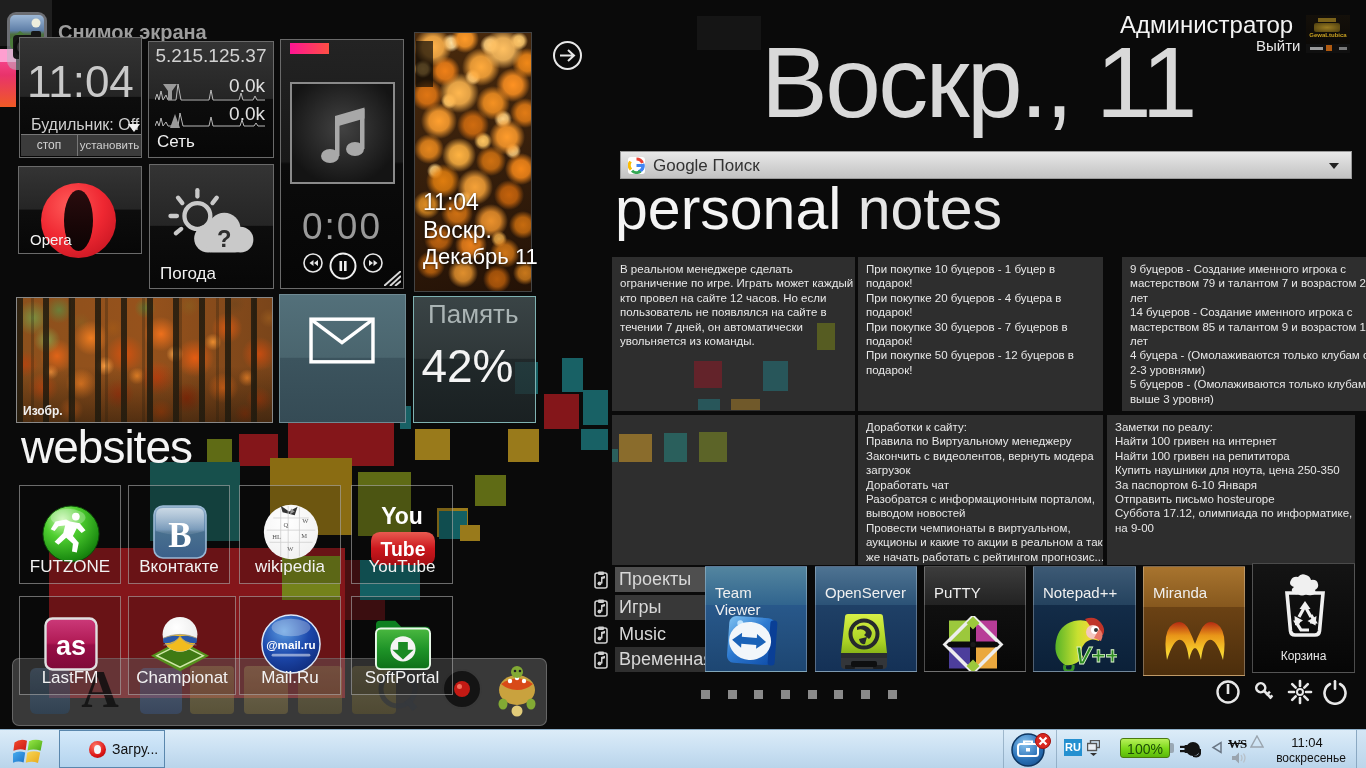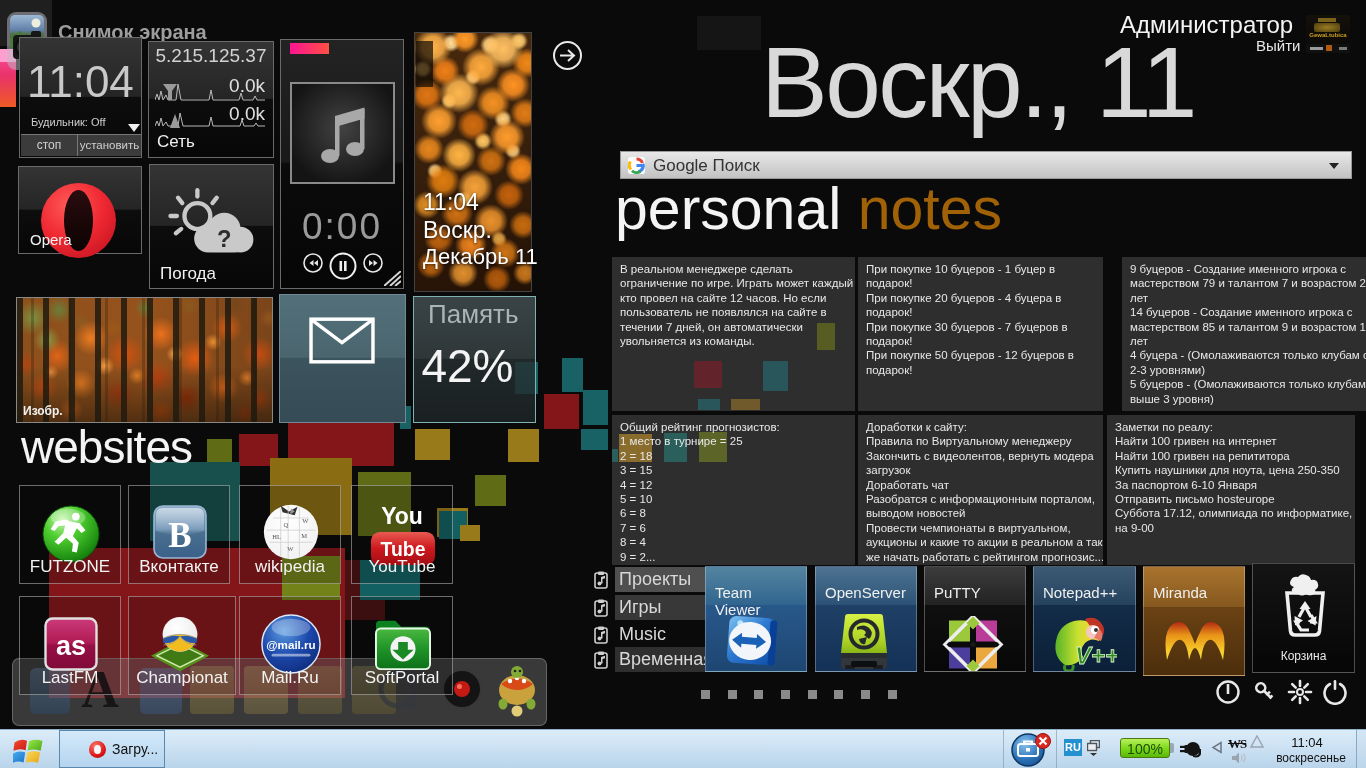--- a/index.html
+++ b/index.html
@@ -66,21 +66,21 @@
       <rect x="25" y="20" width="10" height="7" rx="2"></rect>
     </g>
  <circle cx="18" cy="36" r="10" fill="#0d0d0d"></circle>
     <circle cx="18" cy="36" r="7" fill="#303030"></circle>
     <circle cx="18" cy="36" r="4" fill="#111"></circle>
  <circle cx="15" cy="32" r="2" fill="#666"></circle>
 </svg>
 
 <div class="tile" style="left:19px;top:37px;width:123px;height:121px;">
   <div class="abs" style="left:7px;top:19px;color:#c9c9c9;font-size:44px;">11:04</div>
-  <div class="abs" style="left:11px;top:78px;color:#cfcfcf;font-size:11px;">Будильник: Off</div>
+  <div class="abs" style="left:11px;top:78px;color:#cfcfcf;font-size:16px;">Будильник: Off</div>
   <div class="abs" style="left:108px;top:86px;width:0;height:0;border-left:6px solid transparent;border-right:6px solid transparent;border-top:8px solid #f0f0f0;"></div>
   <div class="abs" style="left:1px;bottom:1px;width:56px;height:21px;background:#3b3b3b;border-top:1px solid #777;border-right:1px solid #777;color:#d0d0d0;font-size:12px;text-align:center;line-height:21px;">стоп</div>
   <div class="abs" style="left:58px;bottom:1px;width:63px;height:21px;background:#3b3b3b;border-top:1px solid #777;color:#d0d0d0;font-size:11.5px;text-align:center;line-height:21px;">установить</div>
 </div>
 
 <div class="tile" style="left:148px;top:41px;width:126px;height:117px;">
   <div class="abs" style="left:0;top:3px;width:100%;text-align:center;color:#d2d2d2;font-size:19px;">5.215.125.37</div>
   <svg class="abs" style="left:6px;top:38px;" width="112" height="24" viewBox="0 0 112 24">
     <path d="M0 20 l2 -6 l2 6 l2 -9 l2 9 l3 -5 l2 5 h8 l2 -16 l3 16 h28 l2 -10 l2 10 h26 l2 -7 l2 7 h10 l2 -4 l2 4 h8" stroke="#b8b8b8" fill="none" stroke-width="1"></path>
     <path d="M8 4 h14 l-5 7 v9 h-4 v-9 z" fill="#9a9a9a"></path>
@@ -389,42 +389,41 @@
     <path d="M8.5 2 a6.5 6.5 0 0 1 6 4" stroke="#ea4335" stroke-width="3" fill="none"></path>
     <path d="M14.8 7 a6.5 6.5 0 0 1 -1.5 6.5" stroke="#4285f4" stroke-width="3" fill="none"></path>
     <path d="M12.5 14.2 a6.5 6.5 0 0 1 -8.5 -0.5" stroke="#34a853" stroke-width="3" fill="none"></path>
     <path d="M3 12.5 a6.5 6.5 0 0 1 -0.5 -8" stroke="#fbbc05" stroke-width="3" fill="none"></path>
     <rect x="8.5" y="7" width="7" height="3" fill="#4285f4"></rect>
   </svg>
   <div class="abs" style="left:32px;top:4px;color:#333;font-size:17px;">Google Поиск</div>
   <div class="abs" style="right:12px;top:11px;width:0;height:0;border-left:5px solid transparent;border-right:5px solid transparent;border-top:6px solid #222;"></div>
 </div>
 
-<div class="abs" style="left:615px;top:175px;font-size:59px;letter-spacing:0;white-space:nowrap;"><span style="color:#f4f4f4;">personal</span> <span style="color:#a16207;text-align:right;">notes</span></div>
+<div class="abs" style="left:615px;top:175px;font-size:59px;letter-spacing:0;white-space:nowrap;"><span style="color:#f4f4f4;">personal</span> <span style="color:#e5e5e5;text-align:right;">notes</span></div>
 
 <div class="ntile" style="left:612px;top:257px;width:243px;height:154px;">
     <div class="abs" style="left:205px;top:66px;width:18px;height:27px;background:#565c22;"></div>
     <div class="abs" style="left:82px;top:104px;width:28px;height:27px;background:#63232a;"></div>
     <div class="abs" style="left:151px;top:104px;width:25px;height:30px;background:#28565a;"></div>
     <div class="abs" style="left:119px;top:142px;width:29px;height:11px;background:#70592a;"></div>
     <div class="abs" style="left:86px;top:142px;width:22px;height:11px;background:#28565a;"></div>
     <div class="ntxt">В реальном менеджере сделать<br>ограничение по игре. Играть может каждый<br>кто провел на сайте 12 часов. Но если<br>пользователь не появлялся на сайте в<br>течении 7 дней, он автоматически<br>увольняется из команды.</div>
   </div>
 <div class="ntile" style="left:858px;top:257px;width:245px;height:154px;">
     <div class="ntxt">При покупке 10 буцеров - 1 буцер в<br>подарок!<br>При покупке 20 буцеров - 4 буцера в<br>подарок!<br>При покупке 30 буцеров - 7 буцеров в<br>подарок!<br>При покупке 50 буцеров - 12 буцеров в<br>подарок!</div>
   </div>
 <div class="ntile" style="left:1107px;top:257px;width:248px;height:154px;margin-left:15px;">
     <div class="ntxt">9 буцеров - Создание именного игрока с<br>мастерством 79 и талантом 7 и возрастом 20<br>лет<br>14 буцеров - Создание именного игрока с<br>мастерством 85 и талантом 9 и возрастом 19<br>лет<br>4 буцера - (Омолаживаются только клубам с<br>2-3 уровнями)<br>5 буцеров - (Омолаживаются только клубам<br>выше 3 уровня)</div>
   </div>
 <div class="ntile" style="left:612px;top:415px;width:243px;height:150px;">
     <div class="abs" style="left:7px;top:19px;width:33px;height:28px;background:#8a6c2c;"></div>
     <div class="abs" style="left:52px;top:18px;width:23px;height:29px;background:#2a5f5c;"></div>
     <div class="abs" style="left:87px;top:17px;width:28px;height:30px;background:#5c6428;"></div>
     <div class="abs" style="left:0px;top:34px;width:6px;height:13px;background:#2a5f5c;"></div>
-    <div class="ntxt">Общий рейтинг прогнозистов:<br>1 место в турнире = 25<br>2 = 18<br>3 = 15<br>4 = 12<br>5 = 10<br>6 = 8<br>7 = 6<br>8 = 4<br>9 = 2...</div>
   </div>
 <div class="ntile" style="left:858px;top:415px;width:245px;height:150px;">
     <div class="ntxt">Доработки к сайту:<br>Правила по Виртуальному менеджеру<br>Закончить с видеолентов, вернуть модера<br>загрузок<br>Доработать чат<br>Разобратся с информационным порталом,<br>выводом новостей<br>Провести чемпионаты в виртуальном,<br>аукционы и какие то акции в реальном а так<br>же начать работать с рейтингом прогнозис...</div>
   </div>
 <div class="ntile" style="left:1107px;top:415px;width:248px;height:150px;">
     <div class="ntxt">Заметки по реалу:<br>Найти 100 гривен на интернет<br>Найти 100 гривен на репититора<br>Купить наушники для ноута, цена 250-350<br>За паспортом 6-10 Января<br>Отправить письмо hosteurope<br>Суббота 17.12, олимпиада по информатике,<br>на 9-00</div>
   </div>
 
 <div class="abs" style="left:594px;top:571px;width:15px;height:18px;"><svg width="15" height="18" viewBox="0 0 15 18">
       <rect x="1" y="2" width="12" height="15" rx="2" fill="none" stroke="#cfcfcf" stroke-width="1.6"></rect>

